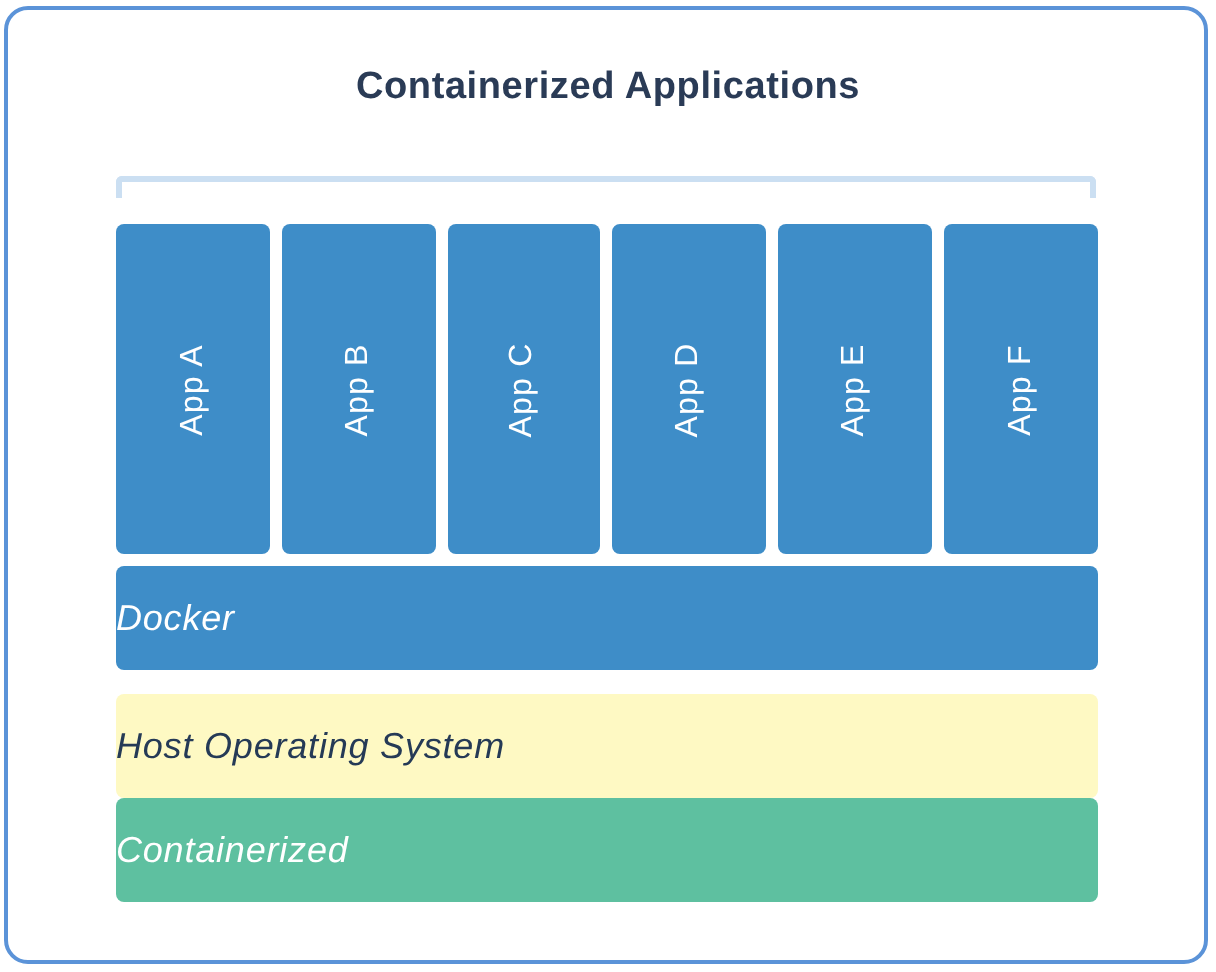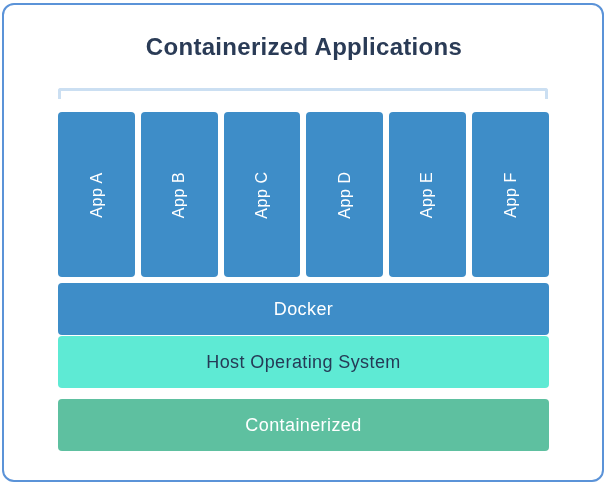--- a/index.html
+++ b/index.html
@@ -27,21 +27,21 @@
     background: #ffffff;
     border: 2px solid #5b93d8;
     border-radius: 12px;
   }
   .diagram-title {
     position: absolute;
     left: 0;
     top: 33px;
     width: 608px;
     text-align: center;
-    font-size: 24px;
+    font-size: 19px;
     font-weight: 600;
     letter-spacing: 0.3px;
     color: #2a3b56;
   }
   .bracket {
     position: absolute;
     left: 58px;
     top: 88px;
     width: 490px;
     height: 11px;
@@ -78,33 +78,33 @@
     letter-spacing: 0.6px;
   }
   .layer {
     position: absolute;
     left: 58px;
     width: 491px;
     height: 52px;
     border-radius: 4px;
     display: flex;
     align-items: center;
-    justify-content: center;
     font-size: 18px;
     font-weight: 500;
     letter-spacing: 0.4px;
+    font-style: italic;
   }
   .layer-docker {
     top: 283px;
     background: #3e8dc8;
     color: #ffffff;
   }
   .layer-host-os {
-    top: 336px;
-    background: #5eead4;
+    top: 347px;
+    background: #fef9c3;
     color: #253a56;
   }
   .layer-infrastructure {
     top: 399px;
     background: #5ec0a0;
     color: #ffffff;
   }
 </style>
 </head>
 <body>

